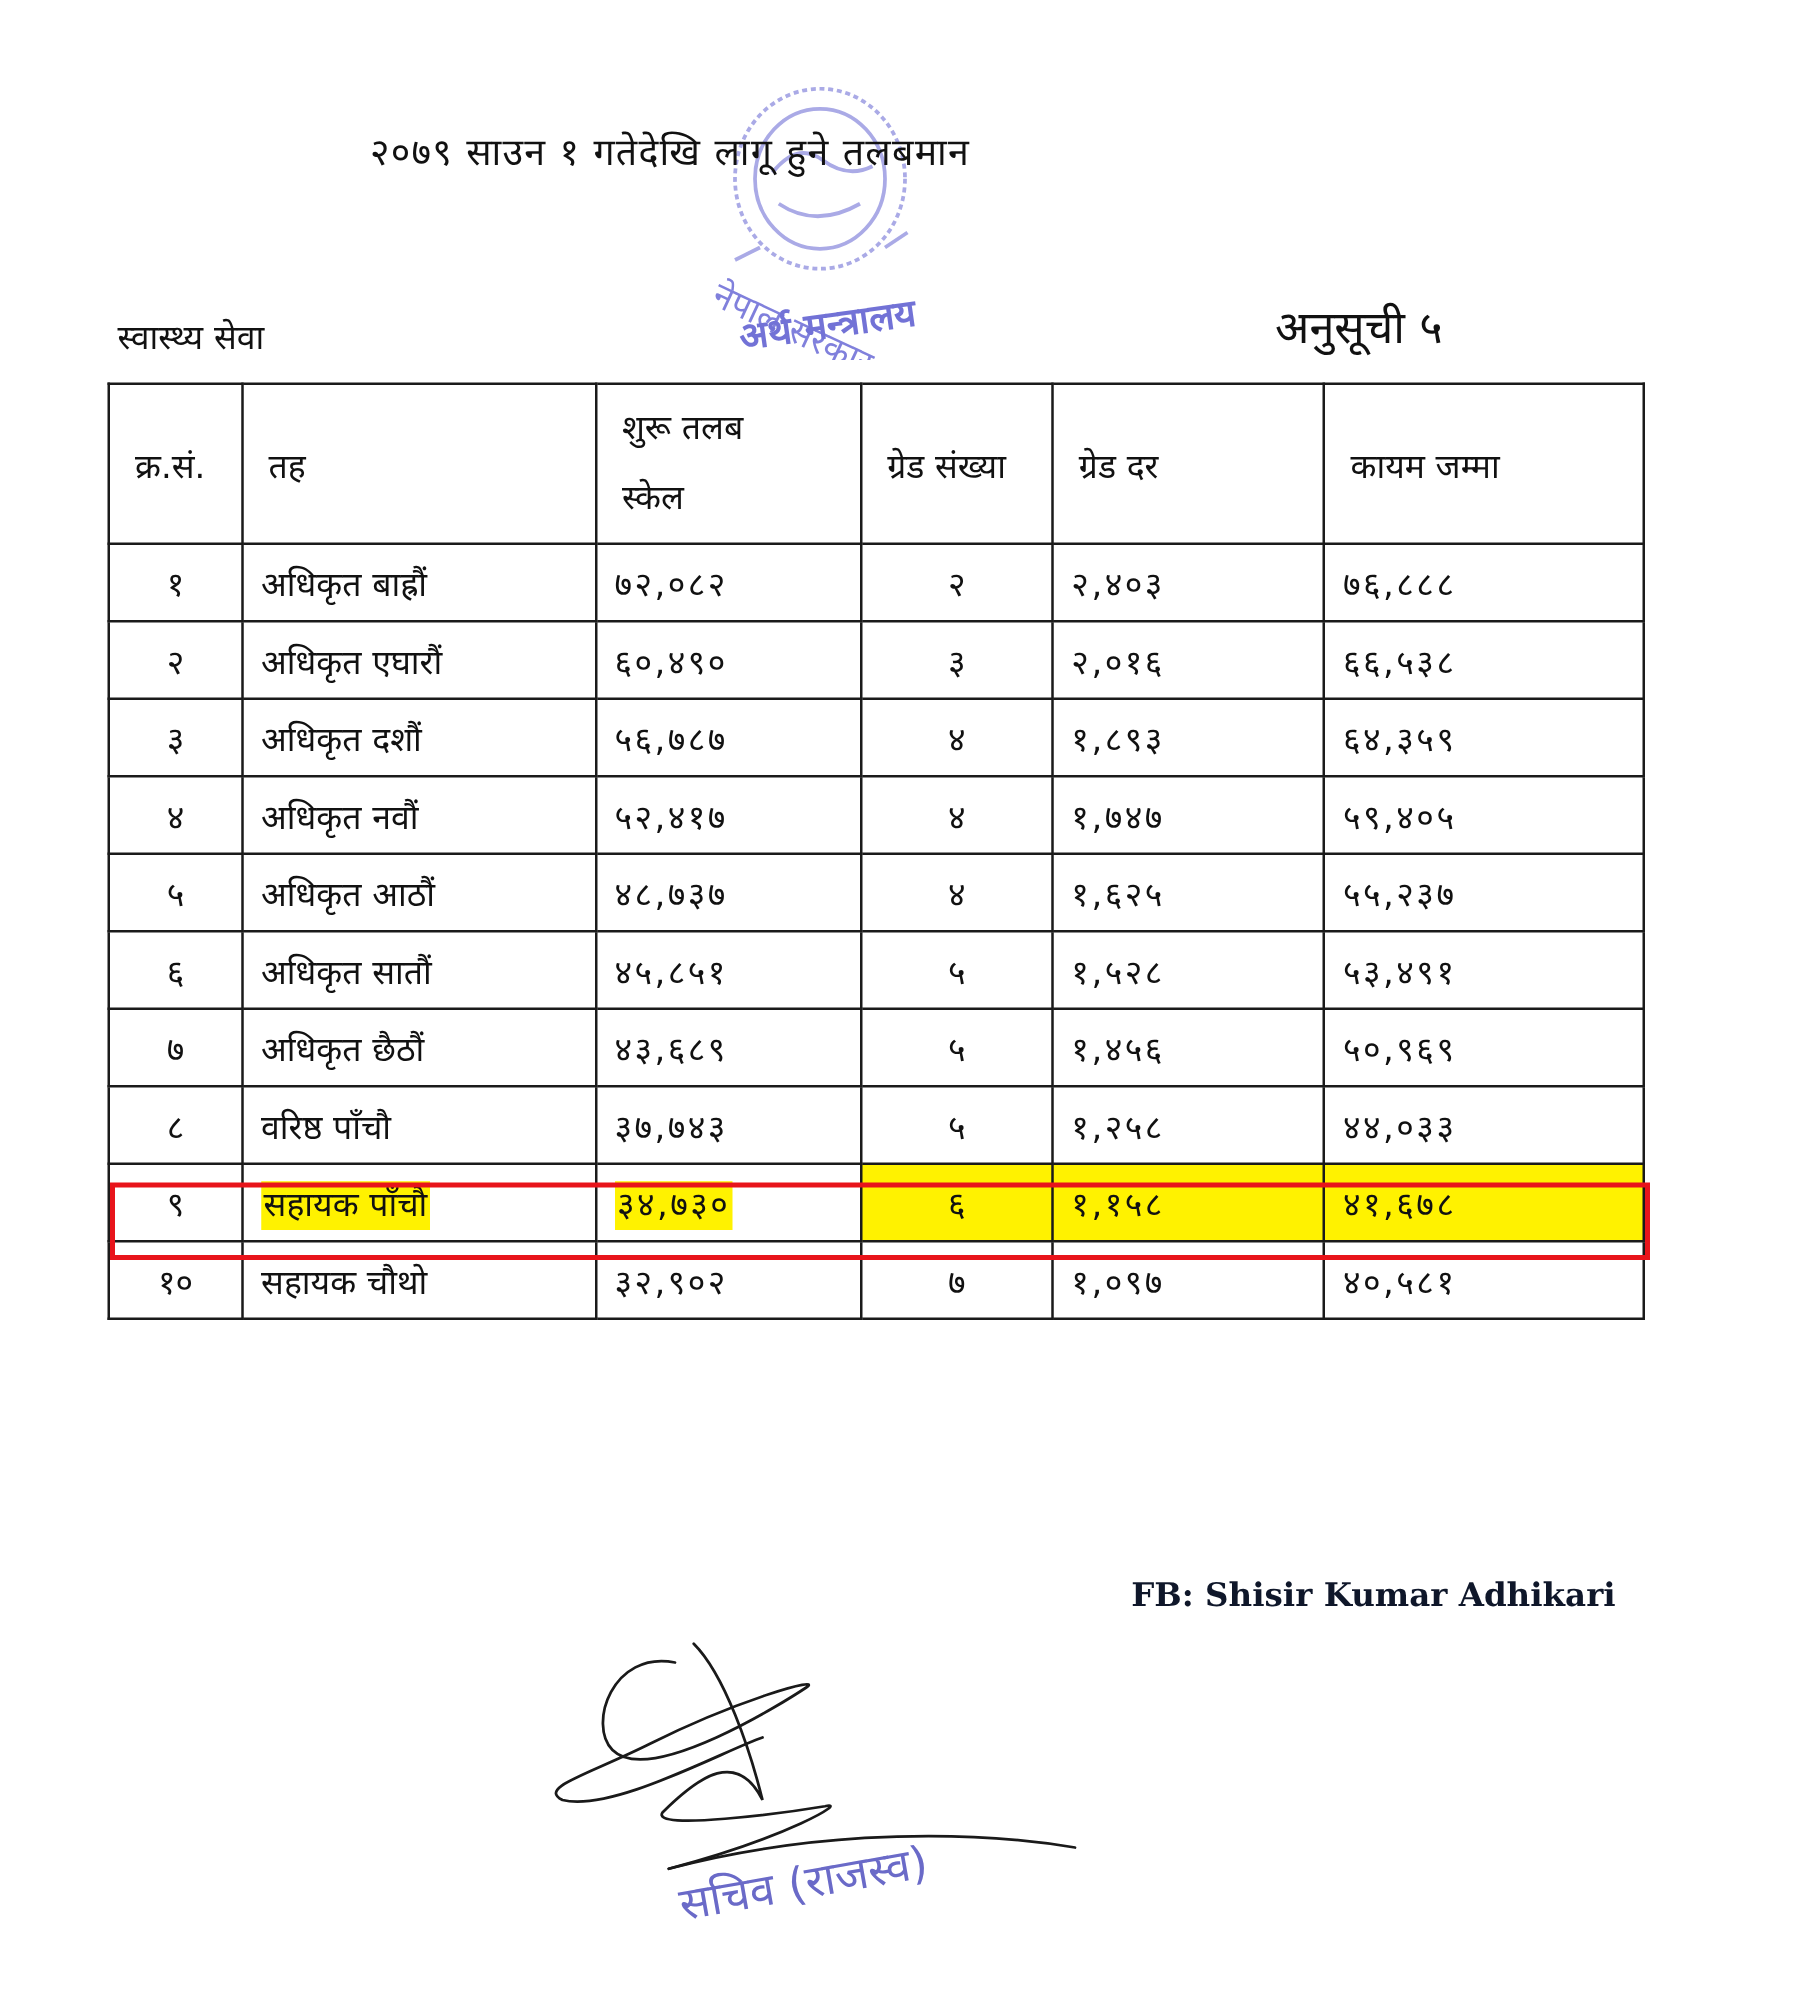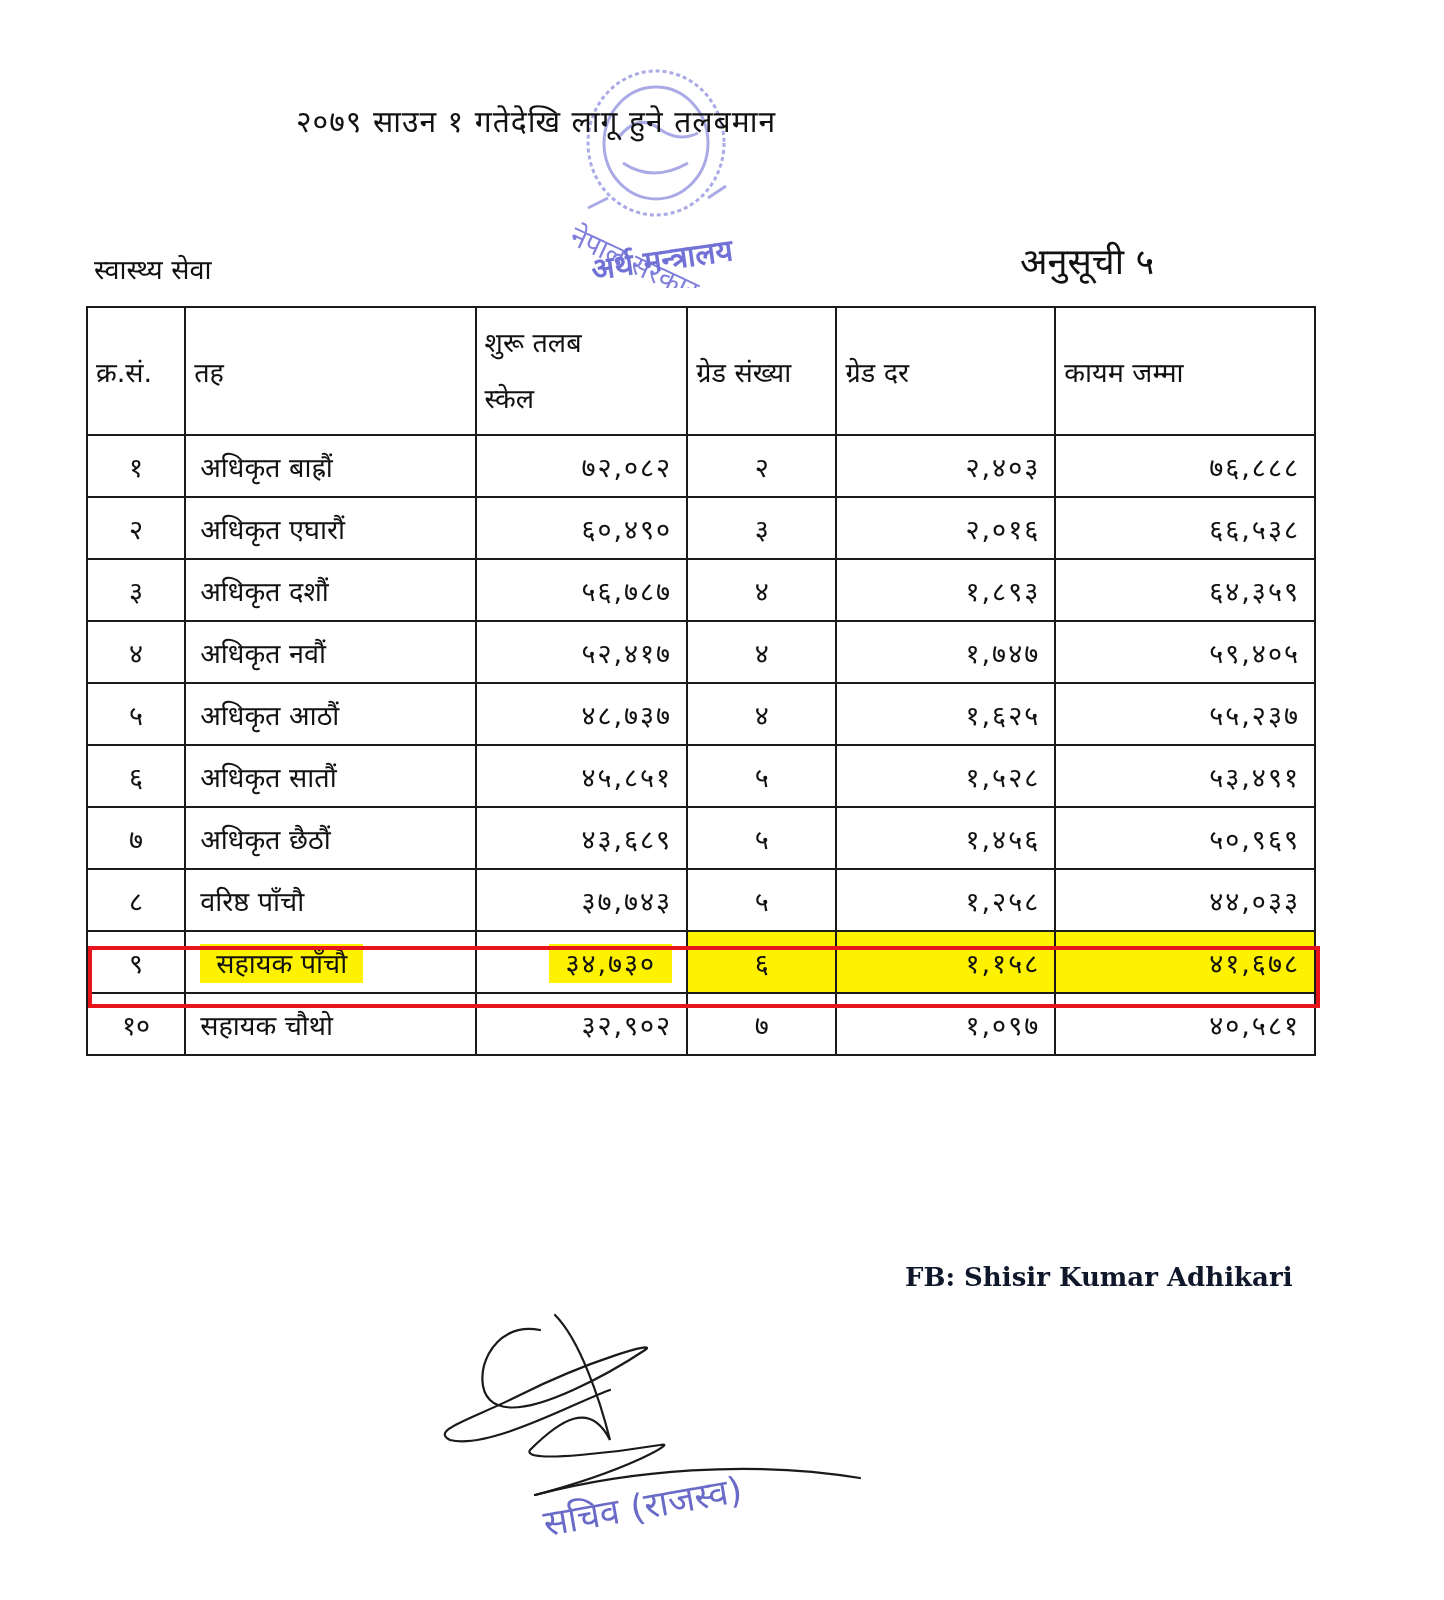--- a/index.html
+++ b/index.html
@@ -58,35 +58,35 @@
     table.salary-table td {
       border: 2px solid #1a1a1a;
       padding: 0 14px;
       height: 60px;
     }
     table.salary-table th {
       height: 126px;
       font-weight: normal;
       text-align: left;
       vertical-align: middle;
-      padding-left: 8px;
+      padding-left: 20px;
     }
     .col-sn { width: 72px; text-align: center; }
     .col-level { width: 260px; }
     .col-start { width: 183px; }
     .col-count { width: 122px; }
     .col-rate { width: 190px; }
     .col-total { width: 230px; }
     td.sn { text-align: center; }
     td.level { padding-left: 18px; }
-    td.num { text-align: right; letter-spacing: 2px; }
+    td.num { letter-spacing: 2px; }
     td.count { text-align: center; }
     th.start-hdr { vertical-align: top; padding-top: 10px; line-height: 56px; }
     th.rate-hdr { padding-left: 22px; }
-    .hl { background: #fff200; padding: 4px 16px; }
+    .hl { background: #fff200; padding: 4px 2px; }
     td.hl-cell { background: #fff200; }
     .highlight-box {
       position: absolute;
       left: 88px;
       top: 946px;
       width: 1232px;
       height: 62px;
       border: 4px solid #e8141b;
       box-sizing: border-box;
       pointer-events: none;

